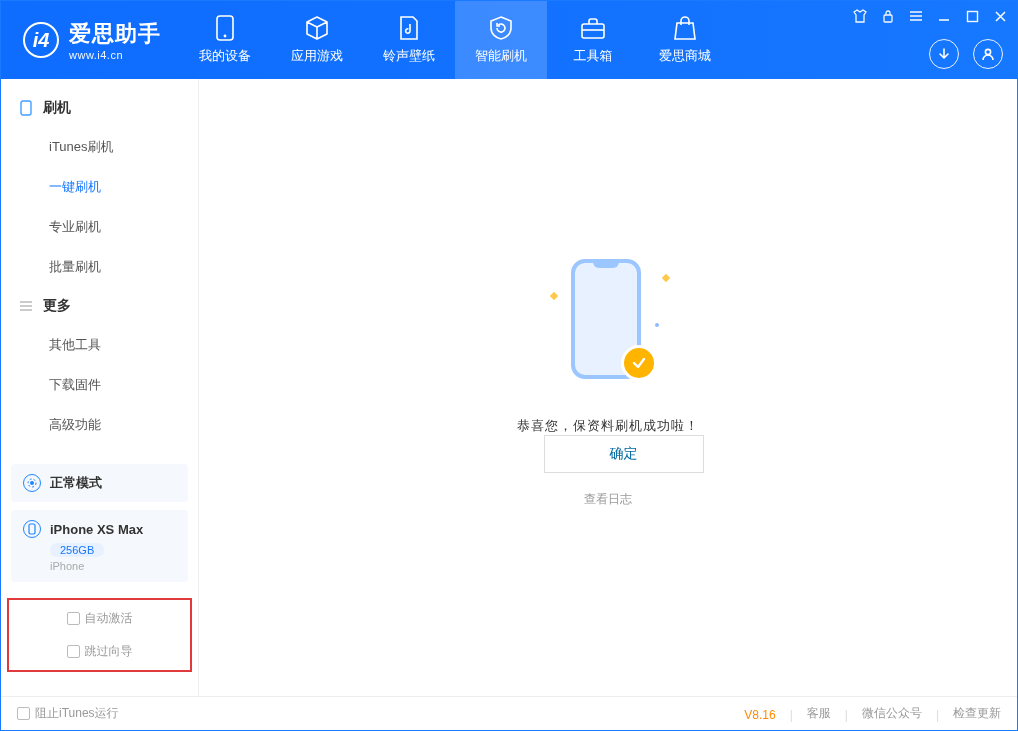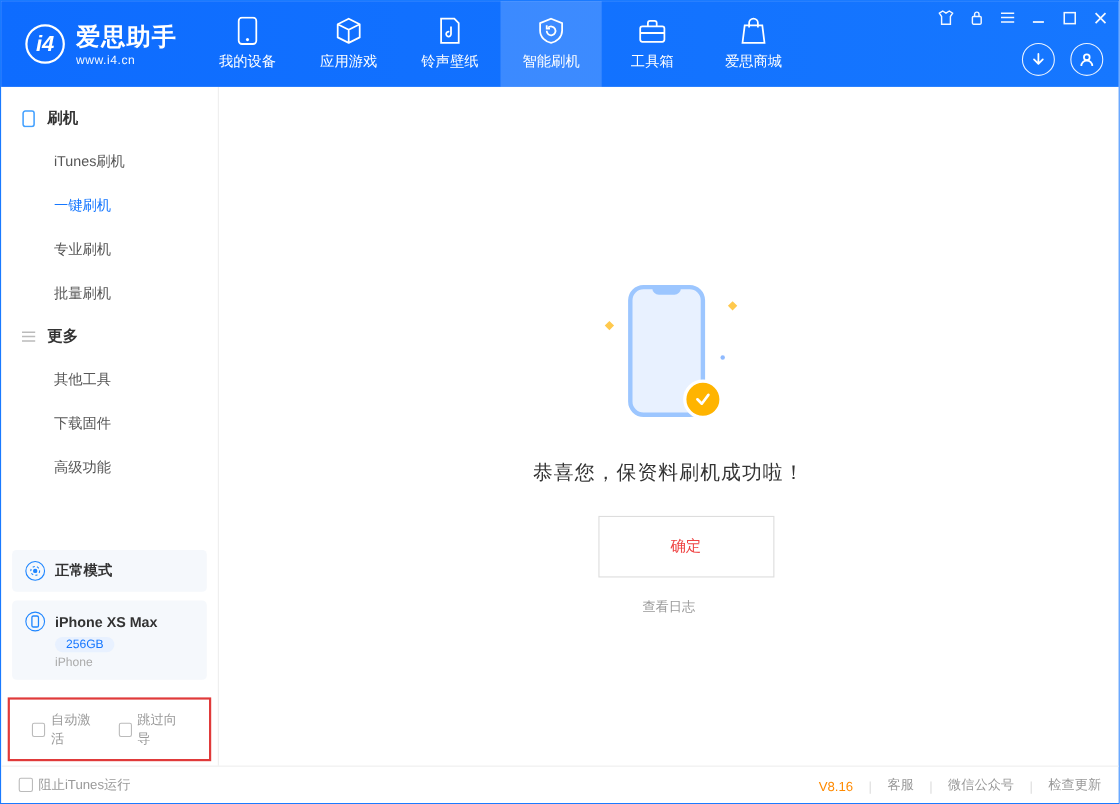--- a/index.html
+++ b/index.html
@@ -34,37 +34,37 @@
 .side-item { padding: 11px 18px 11px 48px; font-size: 13px; color: #555; cursor: pointer; }
 .side-item.active { color: #1677ff; }
 
 .device-cards { padding: 8px 10px 0 10px; }
 .card { background: #f5f8fc; border-radius: 4px; padding: 10px 12px; margin-bottom: 8px; }
 .card-row1 { display: flex; align-items: center; gap: 9px; font-size: 13px; color: #333; font-weight: 600; }
 .mini-circle { width: 18px; height: 18px; border-radius: 50%; border: 1.6px solid #1f86ff; display: flex; align-items: center; justify-content: center; }
 .badge { display: inline-block; background: #e8f1ff; color: #1677ff; border-radius: 10px; padding: 1px 10px; font-size: 11px; margin: 5px 0 3px 27px; }
 .card-sub { font-size: 11px; color: #aaa; margin-left: 27px; }
 
-.checkbox-row { border: 2px solid #e03a3a; margin: 8px 6px 4px 6px; padding: 10px 20px; display: flex; gap: 16px; align-items: center; }
+.checkbox-row { border: 2px solid #e03a3a; margin: 8px 6px 24px 6px; padding: 10px 20px; display: flex; gap: 16px; align-items: center; flex-direction: column; }
 .cb { display: flex; align-items: center; gap: 5px; font-size: 12px; color: #999; cursor: pointer; }
 .cb-box { width: 13px; height: 13px; border: 1px solid #bbb; border-radius: 2px; }
 
 
 .main { flex: 1; display: flex; flex-direction: column; align-items: center; justify-content: flex-start; padding-top: 180px; }
 .phone-illus { position: relative; width: 110px; height: 130px; margin-bottom: 28px; }
 .phone-body { position: absolute; left: 18px; top: 0; width: 70px; height: 120px; border: 4px solid #9cc6ff; border-radius: 14px; background: #e8f1ff; }
 .phone-notch { position: absolute; left: 40px; top: 3px; width: 26px; height: 6px; background: #9cc6ff; border-radius: 0 0 6px 6px; }
 .check-badge { position: absolute; right: 6px; bottom: 8px; width: 36px; height: 36px; background: #ffb400; border-radius: 50%; border: 3px solid #fff; display: flex; align-items: center; justify-content: center; }
 .sparkle { position: absolute; width: 6px; height: 6px; background: #ffc94d; transform: rotate(45deg); }
 .sparkle.a { left: -2px; top: 34px; }
 .sparkle.b { right: -6px; top: 16px; }
 .sparkle.c { right: 4px; top: 64px; background:#8fbaff; width:4px; height:4px; border-radius:50%; transform:none;}
 
-.success-text { font-size: 18px; color: #333; letter-spacing: 1px; margin-bottom: 28px; }
-.ok-btn { width: 160px; height: 56px; border: 1px solid #ddd; background: #fff; font-size: 14px; color: #ef4444; cursor: pointer; margin-bottom: 18px; margin-left: 31px; }
+.success-text { font-size: 13px; color: #333; letter-spacing: 1px; }
+.ok-btn { width: 160px; height: 38px; border: 1px solid #ddd; background: #fff; font-size: 14px; color: #0369a1; cursor: pointer; margin-bottom: 18px; margin-left: 31px; }
 .log-link { font-size: 12px; color: #999; cursor: pointer; }
 
 
 .footer { height: 34px; border-top: 1px solid #eee; display: flex; align-items: center; padding: 0 16px; font-size: 12px; color: #999; }
 .footer .cb { color: #999; }
 .footer-right { margin-left: auto; display: flex; align-items: flex-end; gap: 14px; }
 .ver { color: #ff8a00; }
 .flink { color: #999; cursor: pointer; }
 .sep { color: #ddd; }
 svg { display: block; }

